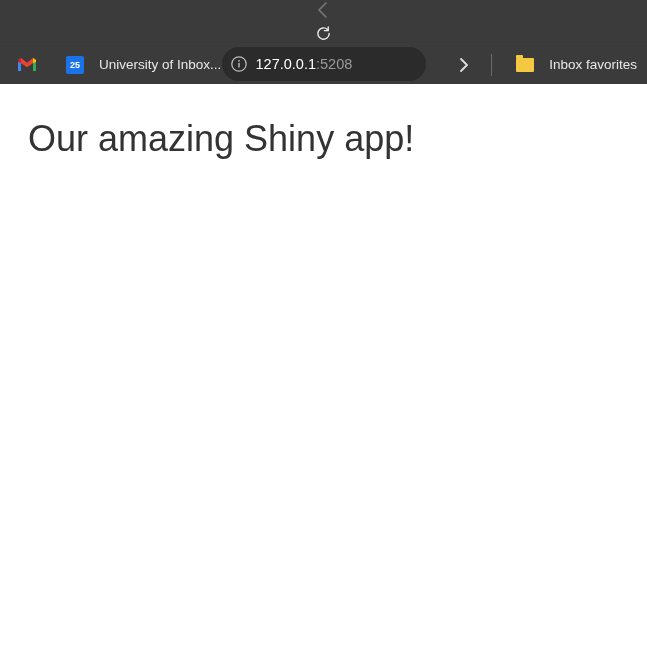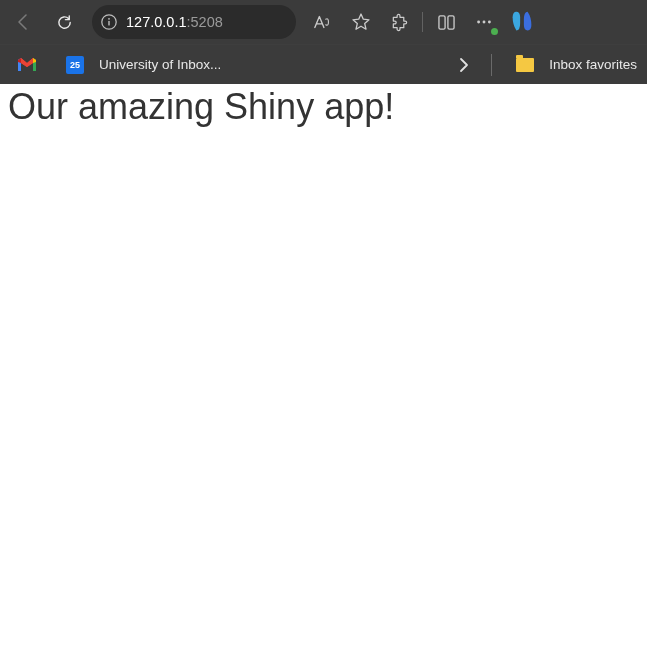--- a/index.html
+++ b/index.html
@@ -17,20 +17,21 @@
     .browser-chrome {
       background: #3b3b3b;
       color: #e8e8e8;
     }
     .toolbar-row {
       display: flex;
       align-items: center;
       height: 44px;
       padding: 0 6px;
       gap: 4px;
+      flex-direction: column;
     }
     .nav-btn {
       width: 36px;
       height: 36px;
       display: flex;
       align-items: center;
       justify-content: center;
       border-radius: 4px;
       cursor: pointer;
     }
@@ -146,24 +147,25 @@
       border-radius: 1px 1px 0 0;
     }
     .divider-bm {
       width: 1px;
       height: 22px;
       background: #6a6a6a;
       margin: 0 4px;
     }
     .content-area {
       background: #ffffff;
-      padding: 2px 8px;
+      padding: 34px 8px;
       position: relative;
       height: calc(657px - 84px);
       border-top-right-radius: 8px;
+      margin-left: 20px;
     }
     .page-heading {
       font-size: 36px;
       font-weight: normal;
       color: #333333;
       font-family: Arial, Helvetica, sans-serif;
     }
     .green-dot {
       position: absolute;
       width: 7px;

